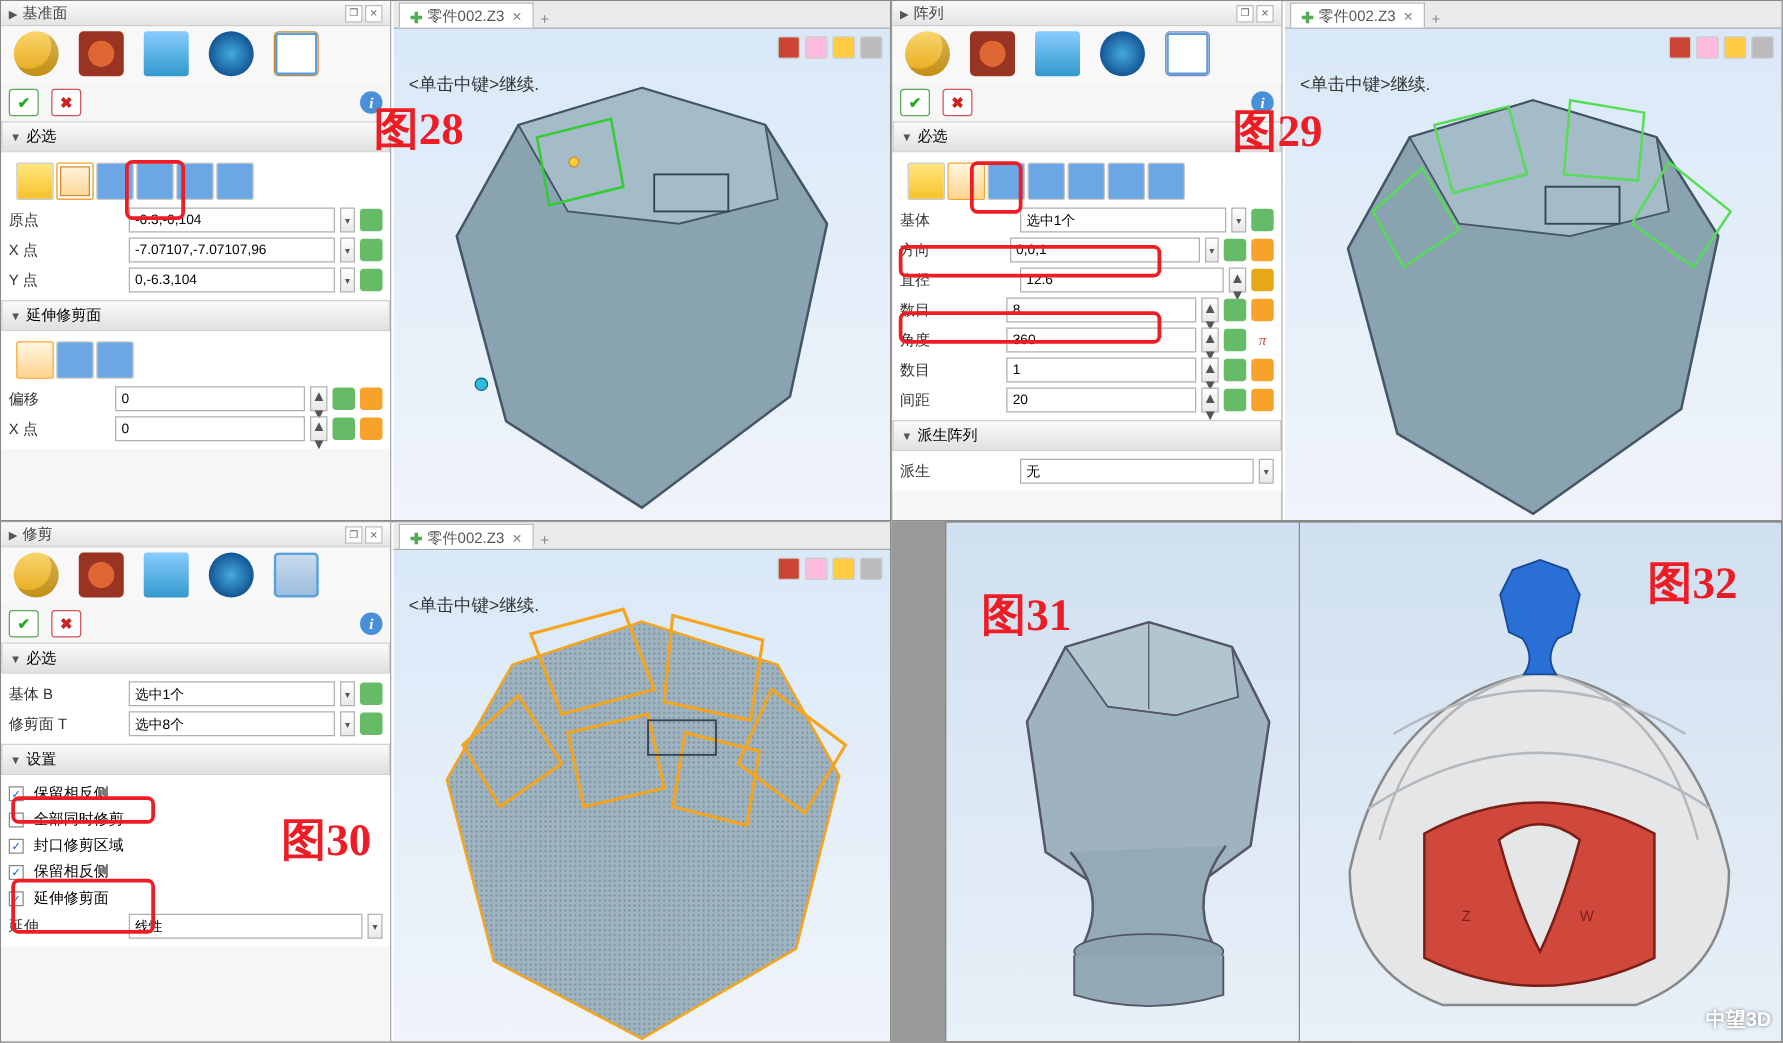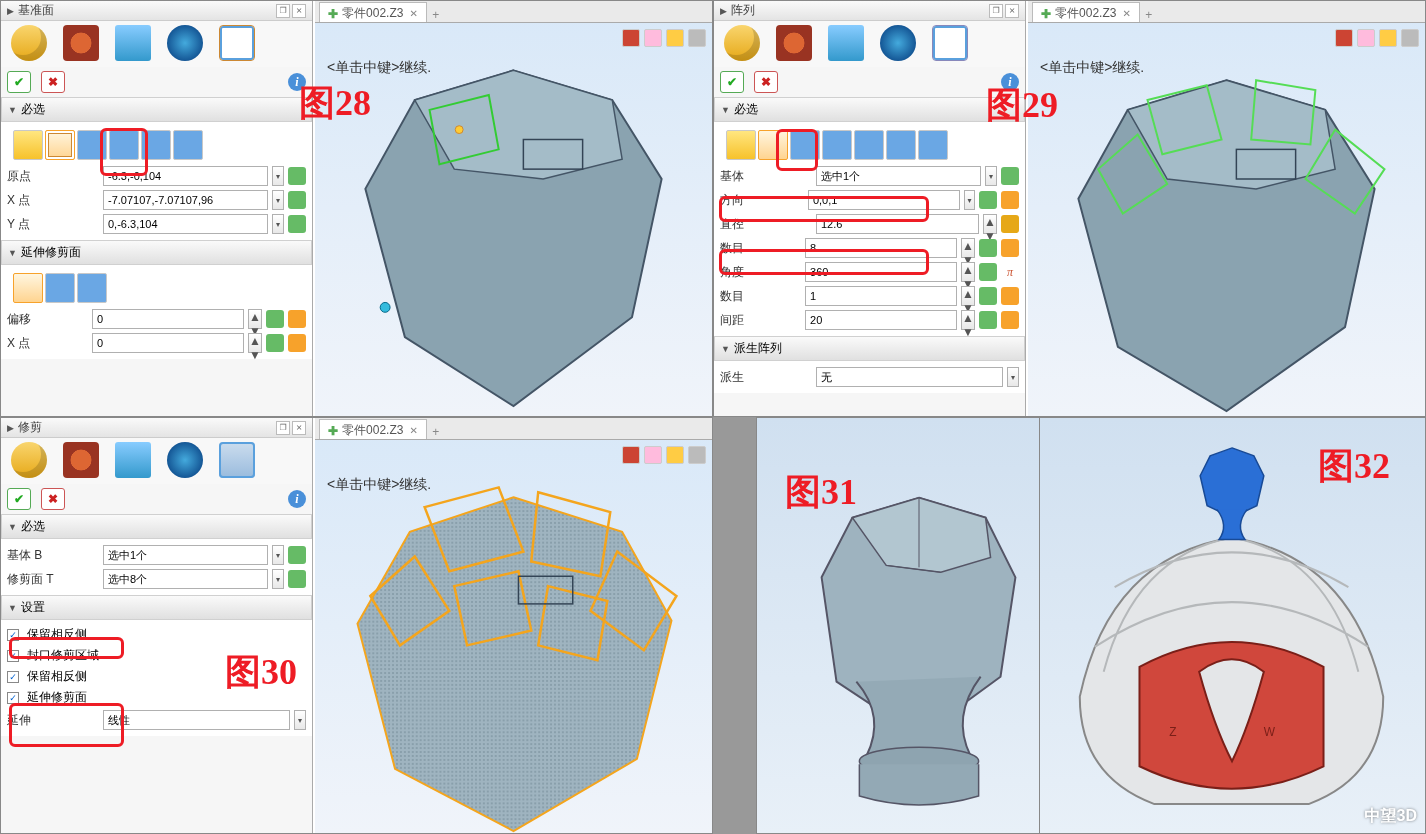--- a/index.html
+++ b/index.html
@@ -368,20 +368,24 @@
   <div class="section-hdr">
         <span class="tri2">▼</span>
         <span>设置</span>
       </div>
   <div class="params-body">
    <div class="param-row">
           <span class="cb">✓</span>
           <span>保留相反侧</span>
         </div>
    <div class="param-row">
+          <span class="cb"></span>
+          <span>全部同时修剪</span>
+        </div>
+   <div class="param-row">
           <span class="cb">✓</span>
           <span>封口修剪区域</span>
         </div>
    <div class="param-row">
           <span class="cb">✓</span>
           <span>保留相反侧</span>
         </div>
    <div class="param-row">
           <span class="cb">✓</span>
           <span>延伸修剪面</span>

